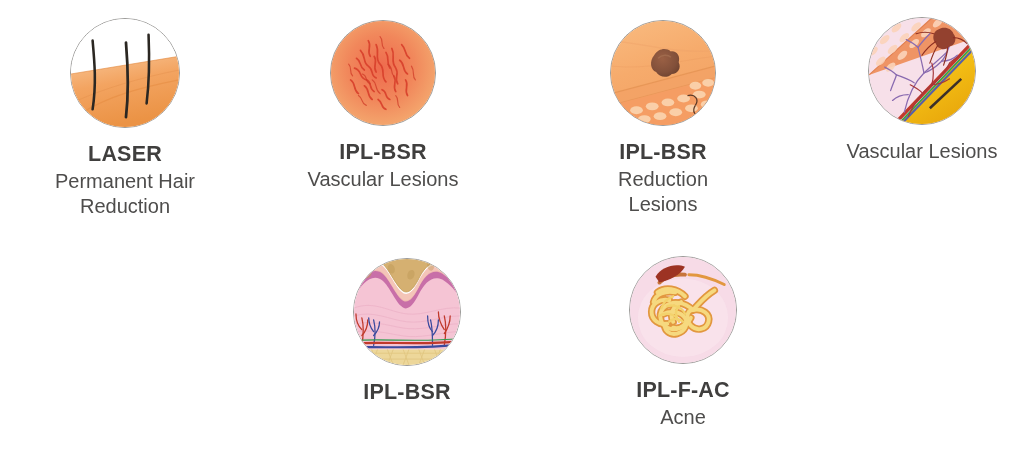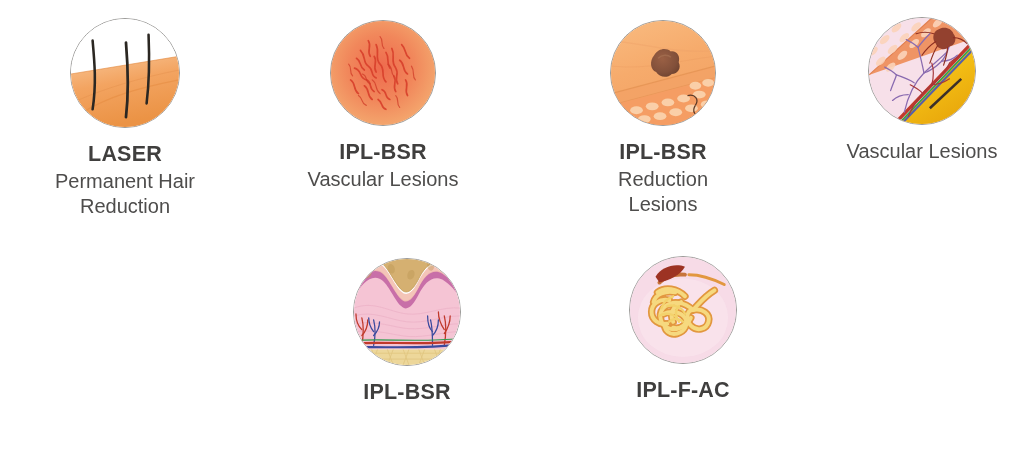--- a/index.html
+++ b/index.html
@@ -374,16 +374,17 @@
             <path d="M30,60 C36,56 44,58 48,62"></path>
             <path d="M44,40 C38,42 34,46 32,52"></path>
             <path d="M50,66 C46,60 46,54 50,50"></path>
             <path d="M40,66 C44,62 50,62 54,66"></path>
           </g>
         </svg>
       </div>
     </div>
     <div class="labels">
       <div class="title">IPL-F-AC</div>
+      <div class="subtitle">Acne</div>
     </div>
   </div>
 
 </div>
 
 </body></html>

